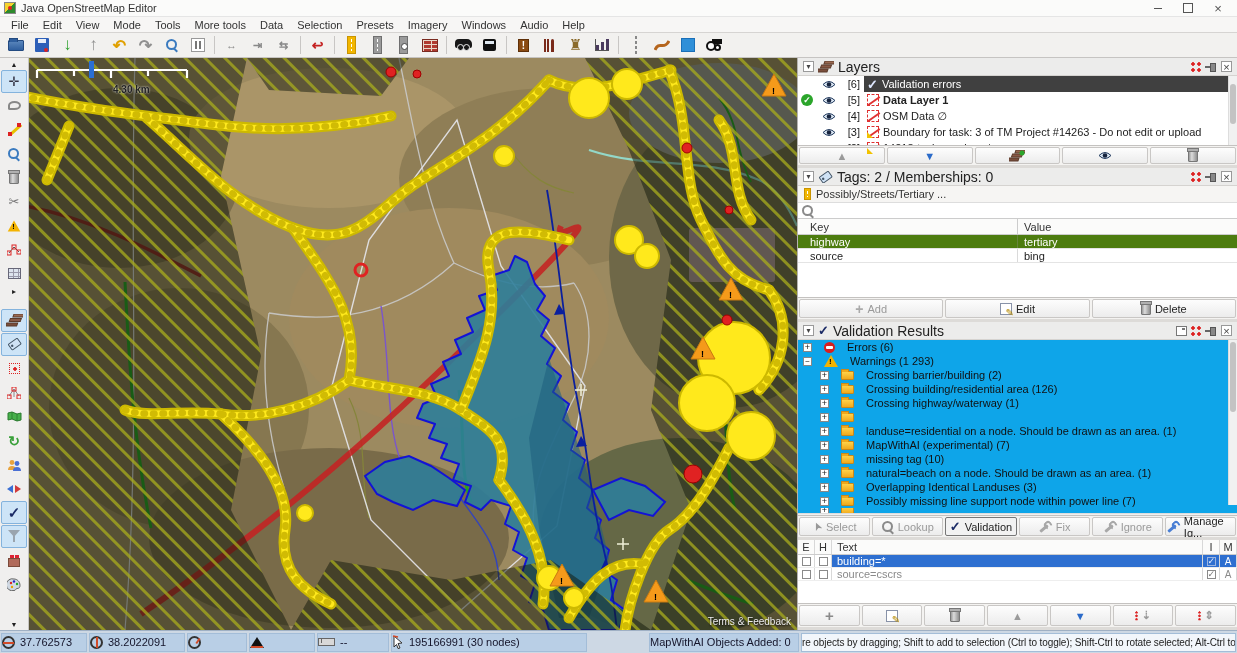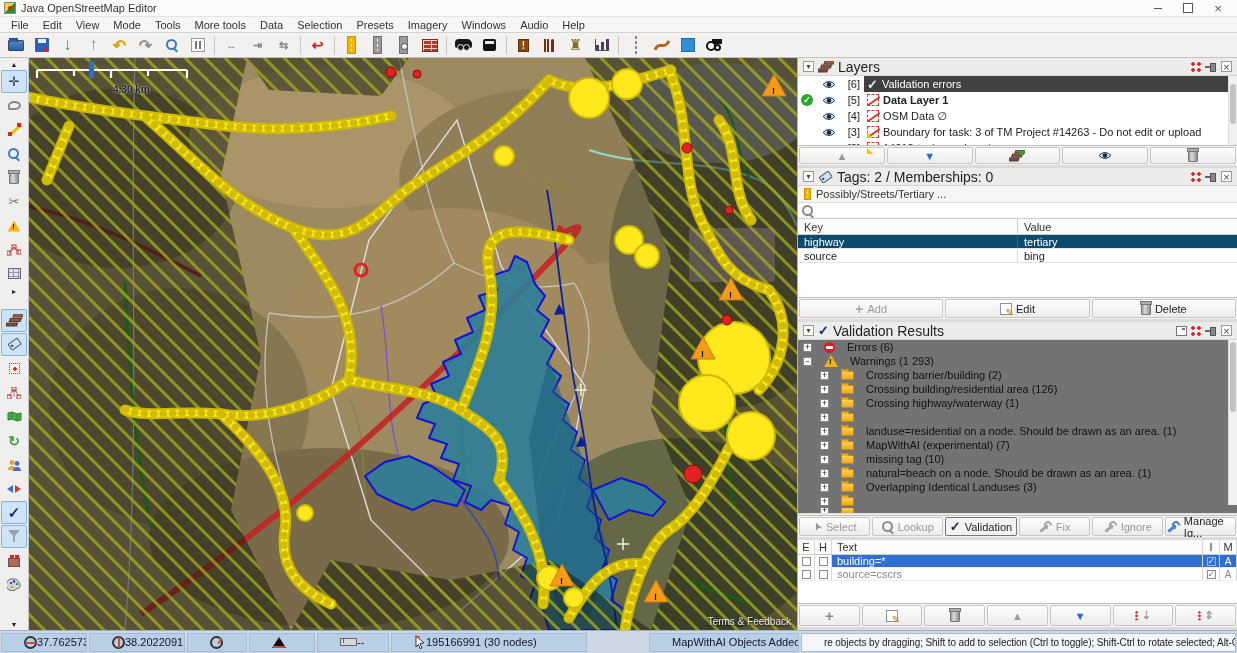--- a/index.html
+++ b/index.html
@@ -133,47 +133,47 @@
 #layers .lbl{display:flex;align-items:center;gap:4px;flex:1;height:100%;padding:0 3px}
 #layers .sel .lbl{background:#404040;color:#fff}
 #layers .bold{font-weight:bold}
 .vsb{position:absolute;right:0;width:9px;background:#f1f1f1;border-left:1px solid #ddd}
 .vsb .thumb{position:absolute;left:1px;right:1px;background:#c3c3c3;border-radius:3px}
 
 #tags .preset{height:17px;display:flex;align-items:center;gap:5px;padding:0 6px;background:#f6f5f3;border-bottom:1px solid #ddd;color:#333}
 #tags .srch{height:16px;display:flex;align-items:center;gap:4px;padding:0 4px;border-bottom:1px solid #ccc;background:#fff}
 #tags .srch input{border:none;outline:none;flex:1;font-size:11px;height:13px;font-family:inherit}
 #tags .thead{height:16px;display:flex;border-bottom:1px solid #ccc;background:#fbfbfa;color:#333}
-#tags .kc{width:220px;padding-left:6px;border-right:1px solid #ccc;display:flex;align-items:center}
+#tags .kc{width:220px;padding-left:12px;border-right:1px solid #ccc;display:flex;align-items:center}
 #tags .vc{flex:1;padding-left:6px;display:flex;align-items:center}
 #tags .trow{height:14px;display:flex;border-bottom:1px solid #e4e4e4;background:#fff}
-#tags .trow.sel{background:#0c4a6e;color:#fff}
+#tags .trow.sel{background:#4d7c0f;color:#fff}
 #tags .trow .kc{border-right:1px solid rgba(150,150,150,.35)}
 
-#validation .vrow{height:14px;display:flex;align-items:center;gap:12px;padding-left:5px;background:#737373;color:#111}
+#validation .vrow{height:14px;display:flex;align-items:center;gap:12px;padding-left:5px;background:#0ea5e9;color:#111}
 #validation .ind{padding-left:22px}
 #validation .clip{height:5px;overflow:hidden}
 .hscroll{height:9px;background:#f0f0f0;border-top:1px solid #ddd;position:relative}
 .hscroll .thumb{position:absolute;left:3px;top:1px;height:6px;width:88%;background:#8f8f8f;border-radius:2px}
 
 #filter .fhead,#filter .frow{display:flex;align-items:stretch}
 #filter .fhead{height:15px;background:#fbfbfa;border-bottom:1px solid #ccc;color:#333}
 #filter .cell{display:flex;align-items:center;justify-content:center;border-right:1px solid #d8d8d8}
 #filter .ce,#filter .ch,#filter .ci,#filter .cm{width:17px;flex:none}
 #filter .ct{flex:1;justify-content:flex-start;padding-left:5px}
 #filter .frow{height:13px;background:#fff;border-bottom:1px solid #eee}
 #filter .frow.sel .ct,#filter .frow.sel .ci,#filter .frow.sel .cm{background:#2e6fd0;color:#fff}
 #filter .dim{color:#8a8a8a}
 #filter .mA{font-size:10px}
 .arrup{color:#9a9a9a;font-weight:bold}
 .arrdn{color:#2b6bc9;font-weight:bold}
 .dots3{width:3px;height:10px;background-image:radial-gradient(circle at 1.5px 1.5px,#d22 1px,transparent 1.4px);background-size:3px 3.4px;flex:none}
 
 #statusbar{position:absolute;left:0;right:0;bottom:0;height:23px;background:#cdd8e4;display:flex;align-items:center;padding:0 1px;gap:2px;border-top:1px solid #9fb0c4}
-.chip{height:19px;background:#b9cfe6;border:1px solid #a3bdd8;display:flex;align-items:center;padding:0 22px;color:#14142a;flex:none;overflow:hidden;white-space:nowrap}
+.chip{height:19px;background:#b9cfe6;border:1px solid #a3bdd8;display:flex;align-items:center;gap:5px;padding:0 0;color:#14142a;flex:none;overflow:hidden;white-space:nowrap}
 .chip.help{background:#f2f6fb;flex:1;font-size:10px;color:#222;letter-spacing:-0.1px}
 .ciclat,.ciclon,.cichead{width:13px;height:13px;border:2px solid #333;border-radius:50%;position:relative;flex:none}
 .ciclat::after{content:"";position:absolute;left:-1px;right:-1px;top:4px;height:2px;background:#d24a28}
 .ciclon::after{content:"";position:absolute;top:-1px;bottom:-1px;left:4px;width:2px;background:#d24a28}
 .cichead::after{content:"";position:absolute;right:0;top:0;width:2px;height:6px;background:#d24a28;transform:rotate(35deg)}
 .angico{width:0;height:0;border-left:7px solid transparent;border-right:7px solid transparent;border-bottom:11px solid #111;position:relative;flex:none}
 .angico::after{content:"";position:absolute;left:-6px;top:9px;width:12px;height:2px;background:#d24a28}
 .rulic{width:17px;height:8px;border:1px solid #666;background:linear-gradient(90deg,#666 1px,transparent 1px) 2px 0/4px 4px no-repeat content-box,#d8d8d8;flex:none}
 .curic{flex:none}
 </style>
@@ -814,20 +814,21 @@
             <span>natural=beach on a node. Should be drawn as an area. (1)</span>
           </div>
         <div class="vrow ind">
             <span class="expbox plus"></span>
             <span class="fold"></span>
             <span>Overlapping Identical Landuses (3)</span>
           </div>
         <div class="vrow ind">
             <span class="expbox plus"></span>
             <span class="fold"></span>
+            <span>Possibly missing line support node within power line (7)</span>
           </div>
         <div class="vrow ind clip">
             <span class="expbox plus"></span>
             <span class="fold"></span>
           </div>
       </div>
       <div class="hscroll">
           <span class="thumb"></span>
         </div>
       <div class="vsb" style="top:18px;bottom:32px">

